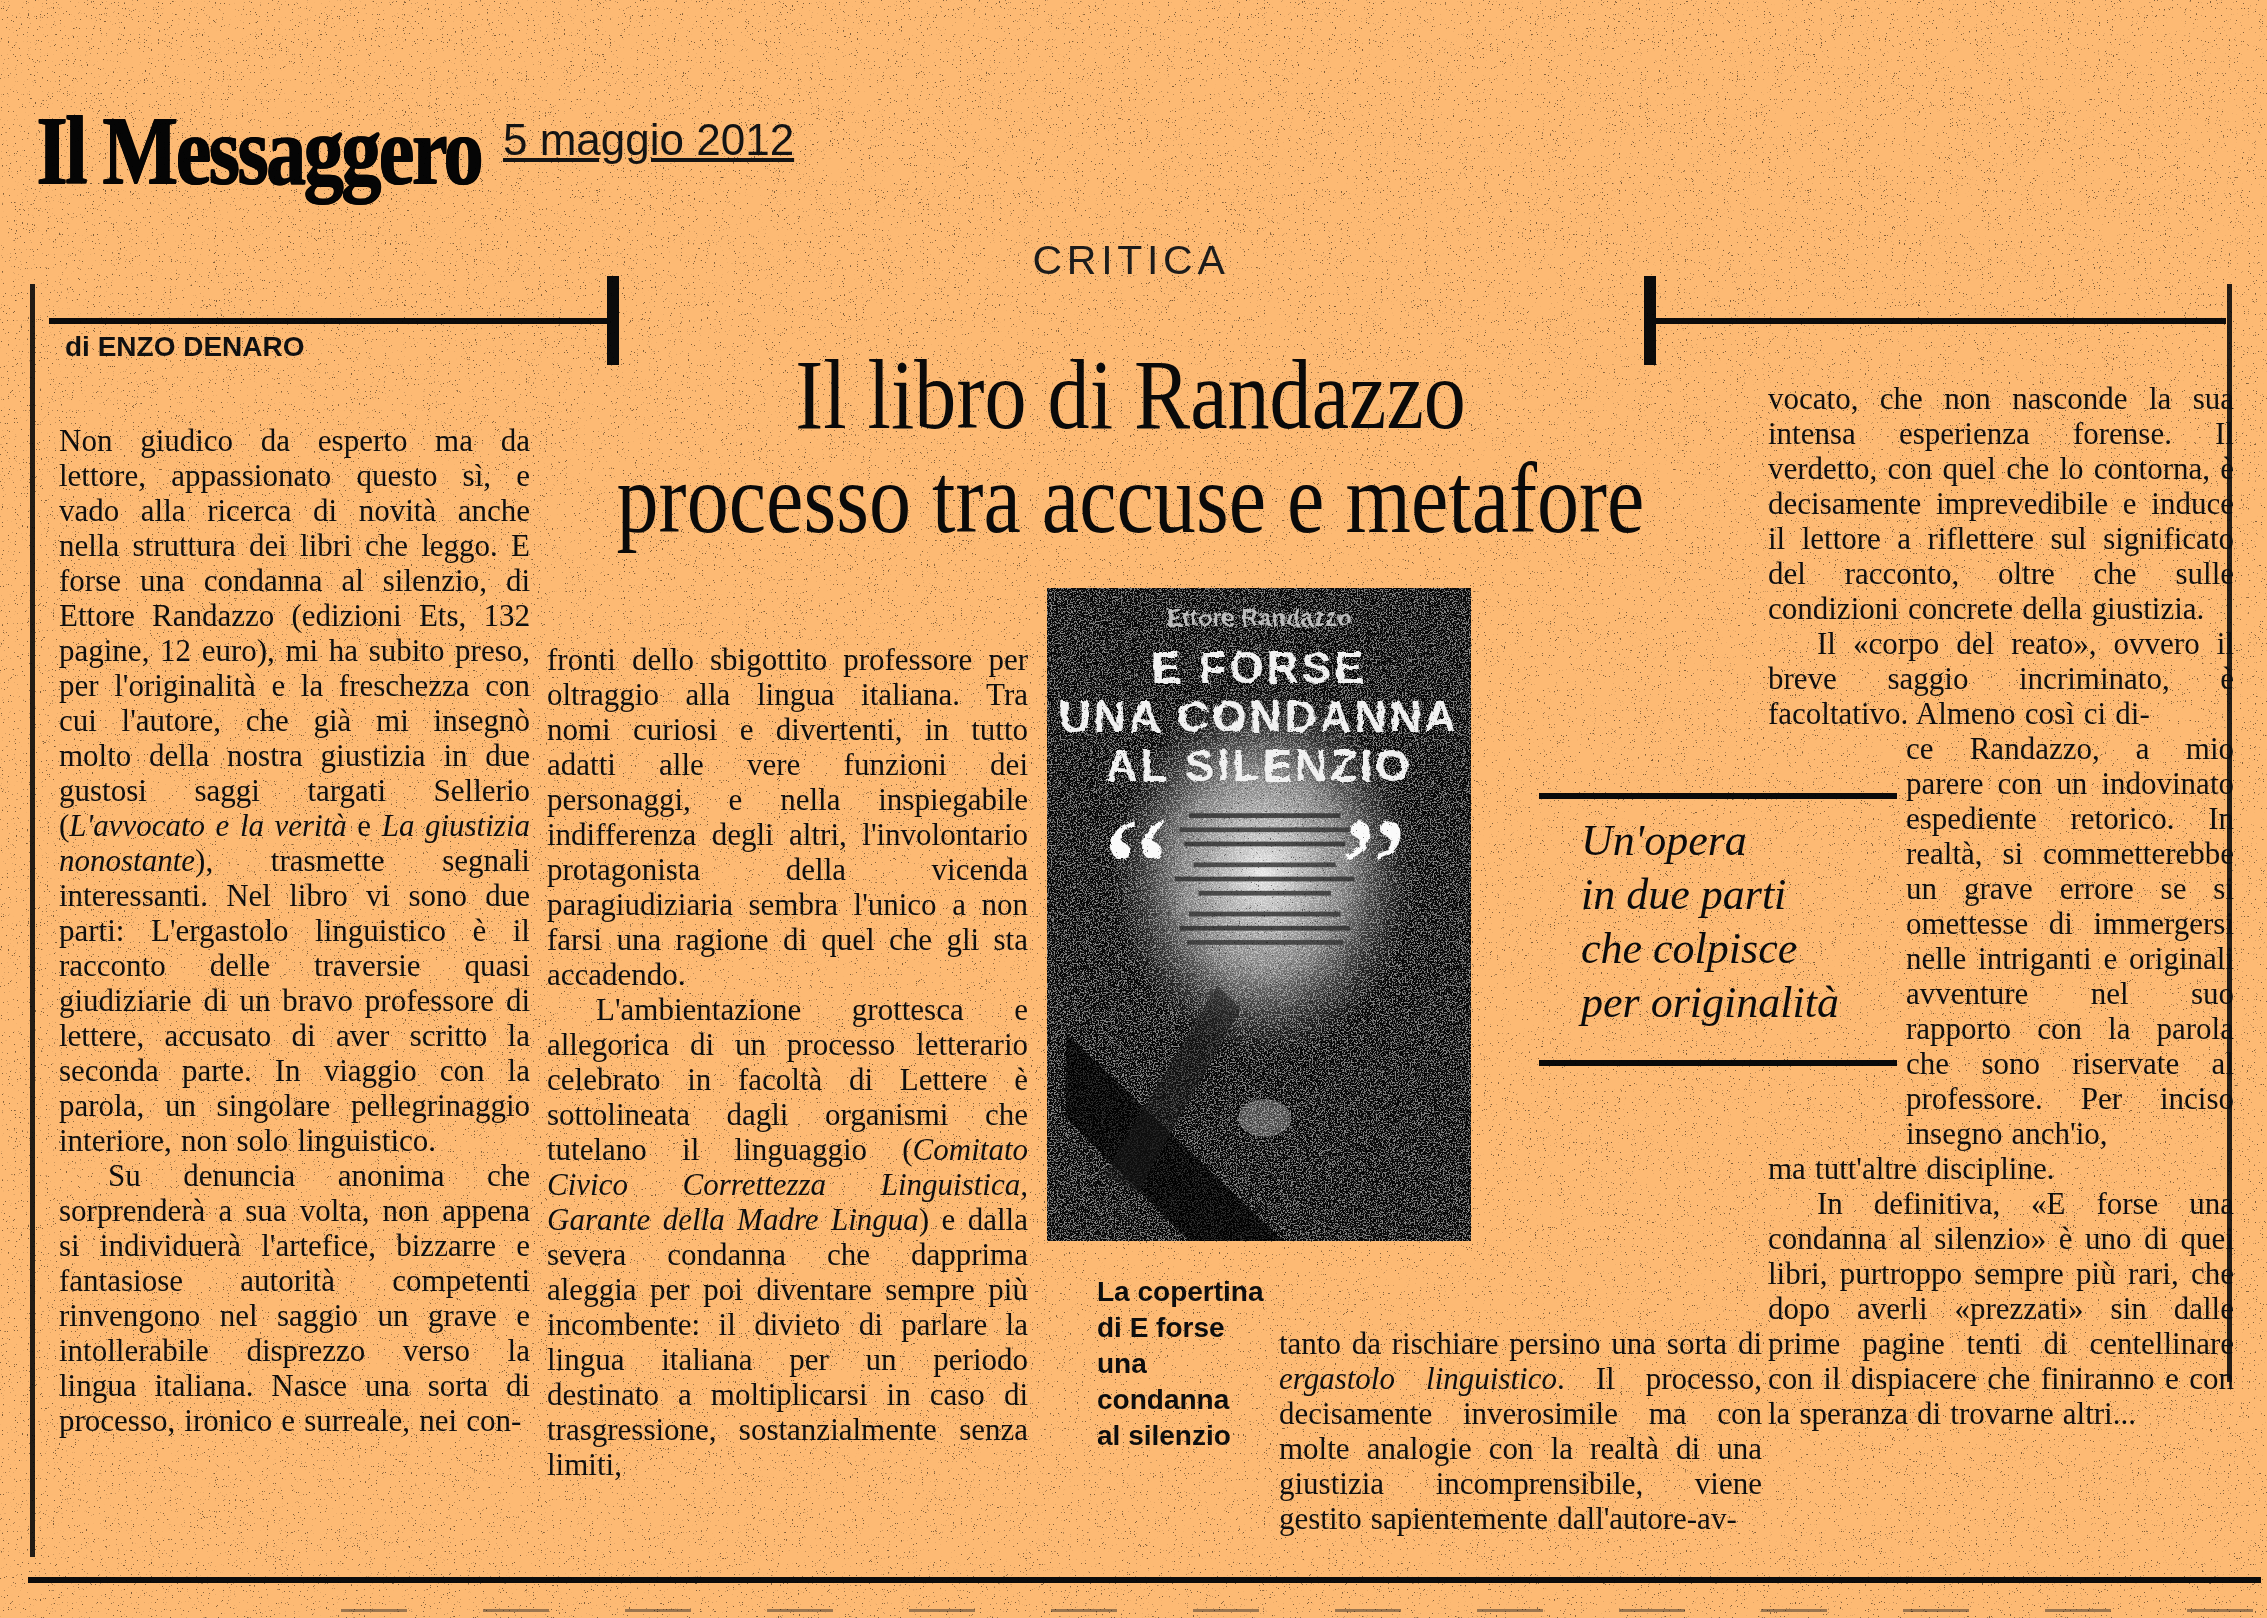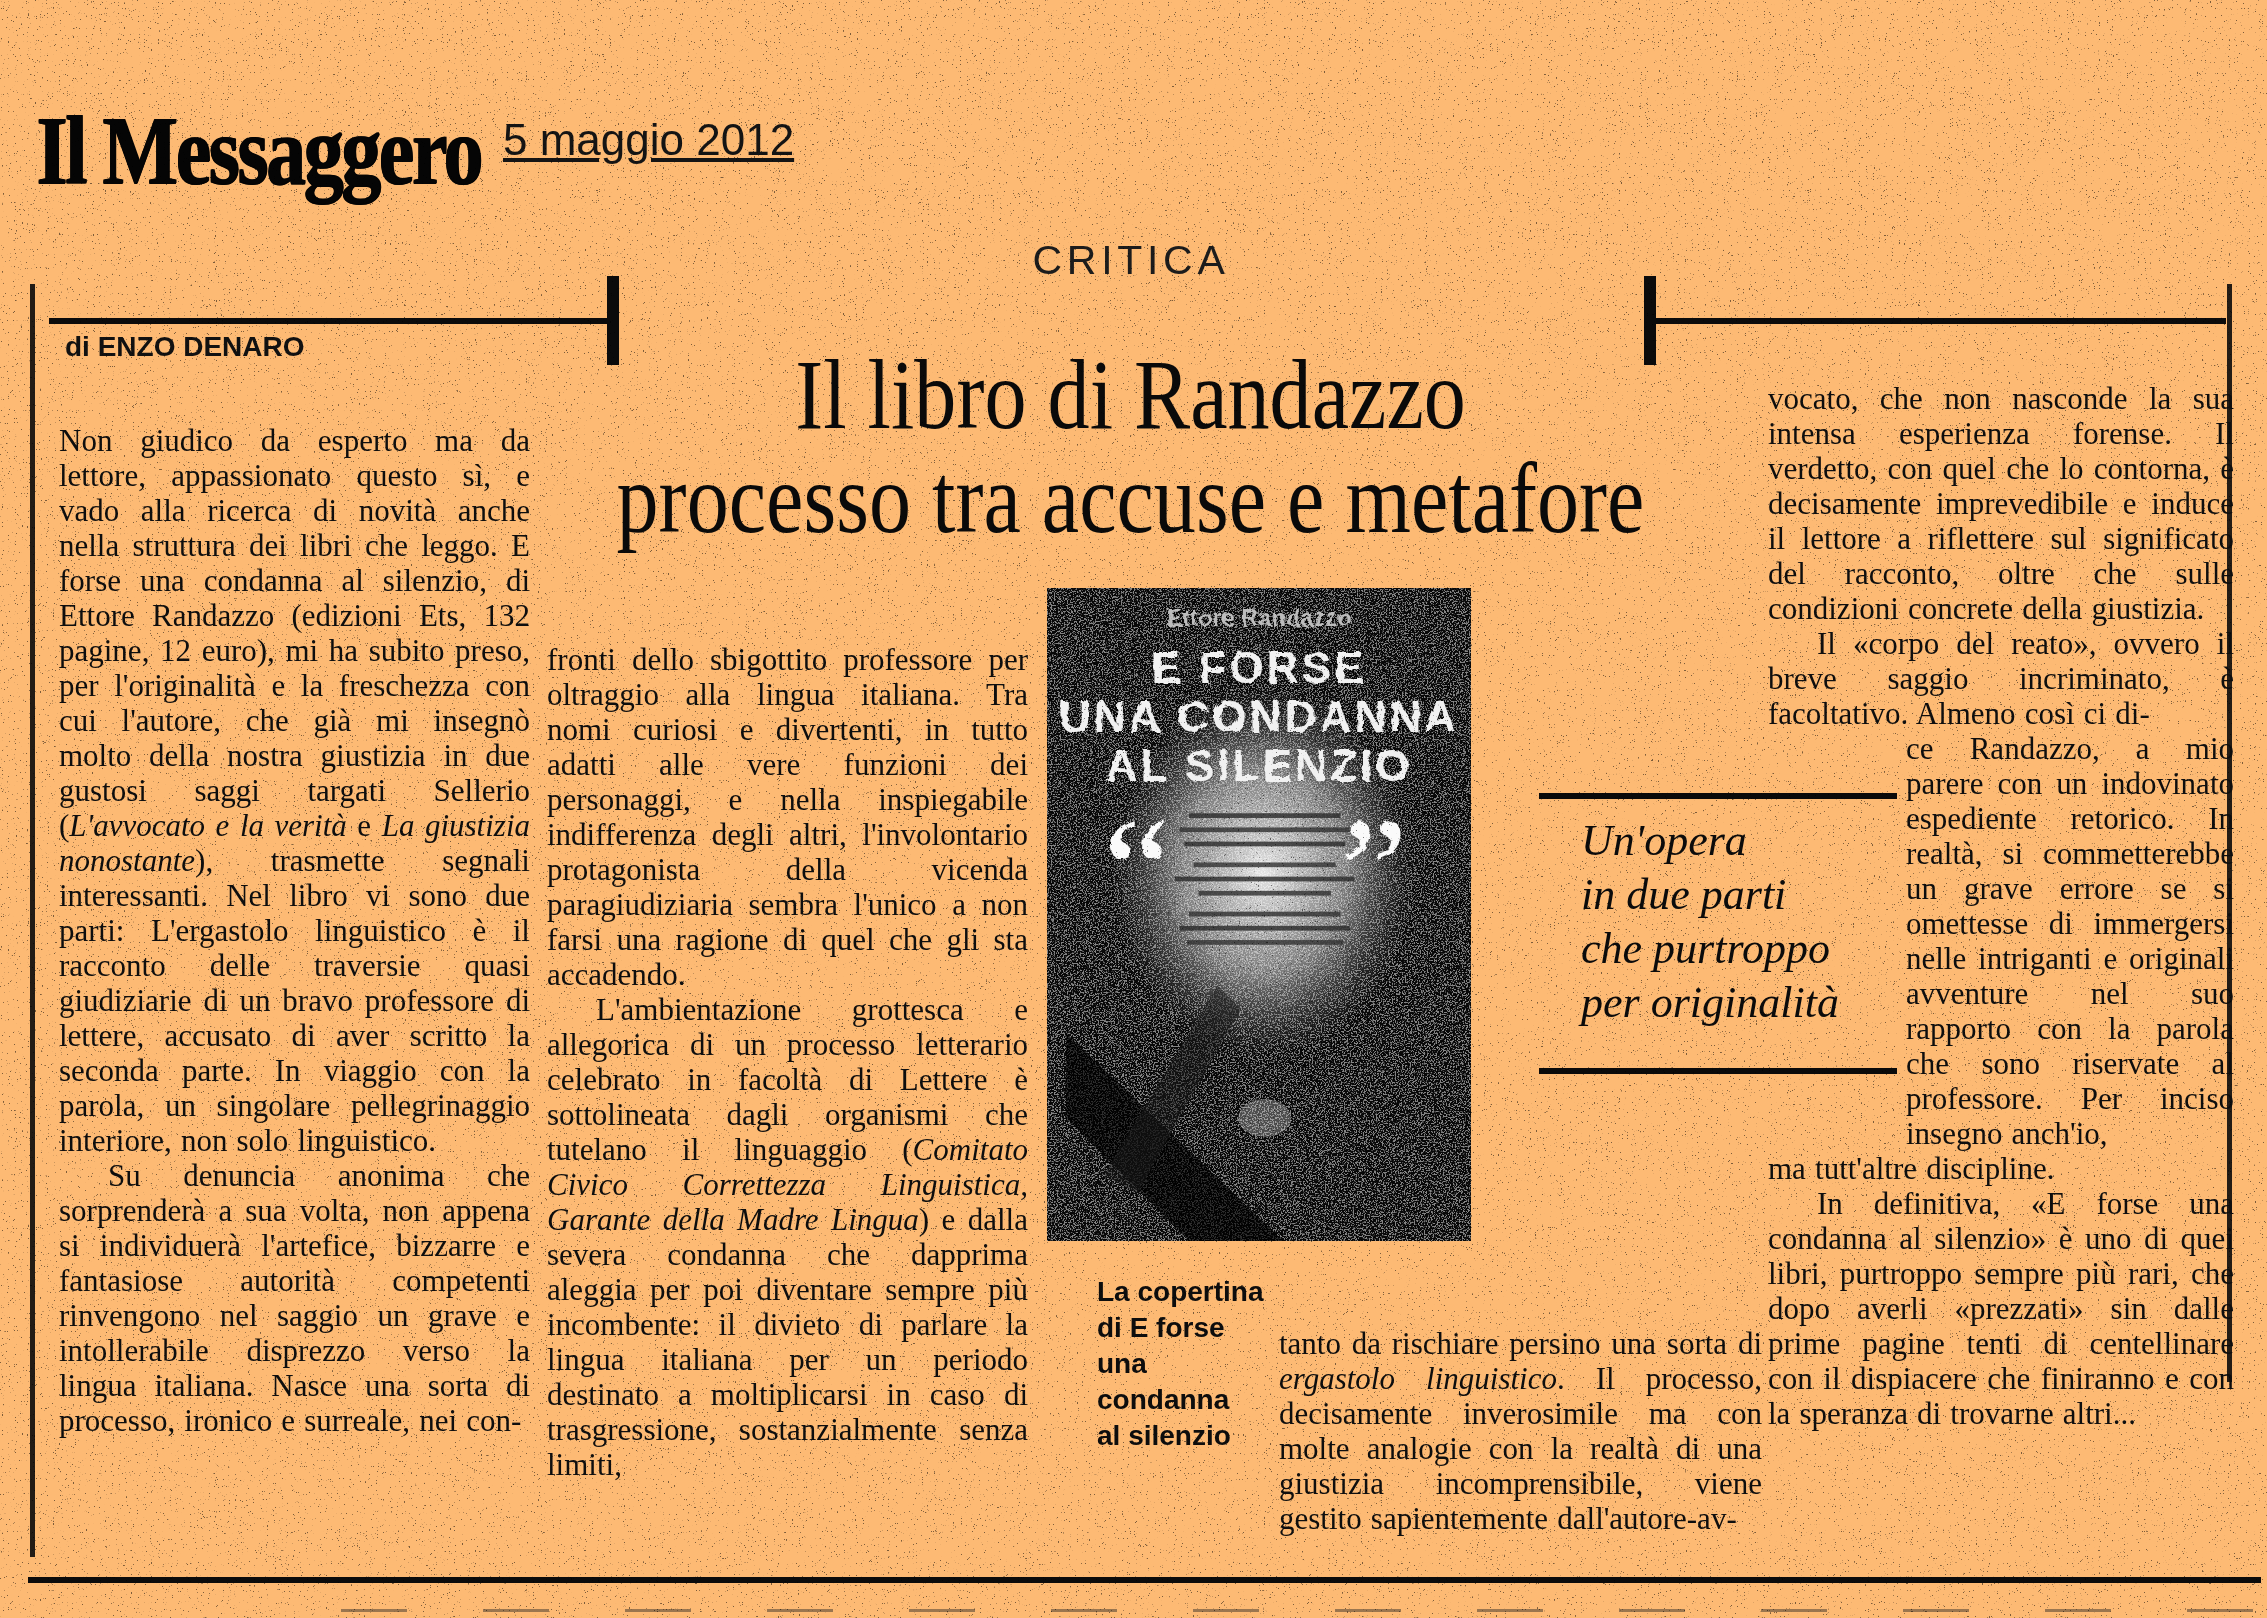--- a/index.html
+++ b/index.html
@@ -24,21 +24,21 @@
   .col{position:absolute;text-align:justify;font-size:31px;line-height:35px;color:#0e0e0e;
        word-spacing:1.4px;margin-top:48px;}
   .col p{margin:0;}
   .col p.ind{text-indent:49px;}
   .wrapind{margin-left:138px;}
   .caption{position:absolute;left:1097px;top:1274px;width:237px;
            font-family:"Liberation Sans",sans-serif;font-weight:bold;font-size:28px;
            line-height:36px;color:#0d0d0d;}
   .pullquote{position:absolute;left:1539px;top:793px;width:316px;height:238px;
              border-top:6.6px solid #0a0a0a;border-bottom:6.6px solid #0a0a0a;
-             padding:15px 0 16px 42px;box-sizing:content-box;}
+             padding:15px 0 8px 42px;box-sizing:content-box;}
   .pullquote .pqline{font-style:italic;font-size:44px;line-height:54px;color:#0b0b0b;
                      font-family:"Liberation Serif",serif;}
   .noise{position:absolute;left:0;top:0;pointer-events:none;}
   .dashline{position:absolute;left:341px;top:1609px;width:1921px;height:2.8px;opacity:.45;
             background:repeating-linear-gradient(90deg,#222 0 66px,transparent 66px 142px);}
 </style>
 </head>
 <body>
 
 <div class="page">
@@ -110,21 +110,21 @@
       <rect x="148" y="372" width="165" height="5" fill="#333"></rect>
     </g>
     <text x="60" y="352" font-family="Liberation Serif, serif" font-size="160" fill="#fafafa" filter="url(#roughText)">“</text>
     <text x="310" y="352" font-family="Liberation Serif, serif" font-size="160" fill="#fafafa" filter="url(#roughText)">”</text>
     <ellipse cx="230" cy="560" rx="28" ry="20" fill="#cfcfcf" opacity="0.35"></ellipse>
   </svg>
 
   <div class="pullquote">
     <div class="pqline">Un'opera</div>
     <div class="pqline">in due parti</div>
-    <div class="pqline">che purtroppo</div>
+    <div class="pqline">che colpisce</div>
     <div class="pqline">per originalità</div>
   </div>
 
   <div class="caption">
     <div>La copertina</div>
     <div>di E forse</div>
     <div>una</div>
     <div>condanna</div>
     <div>al silenzio</div>
   </div>

